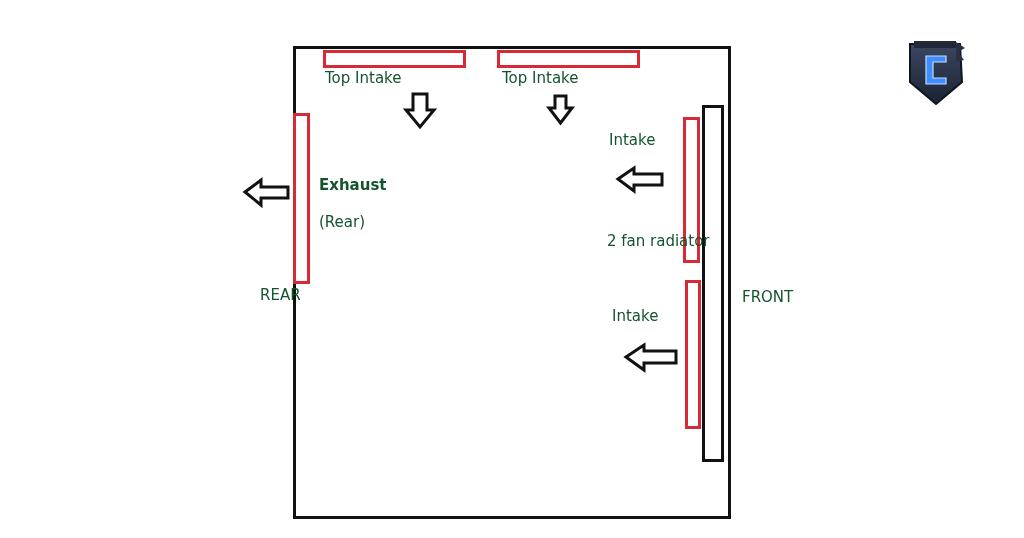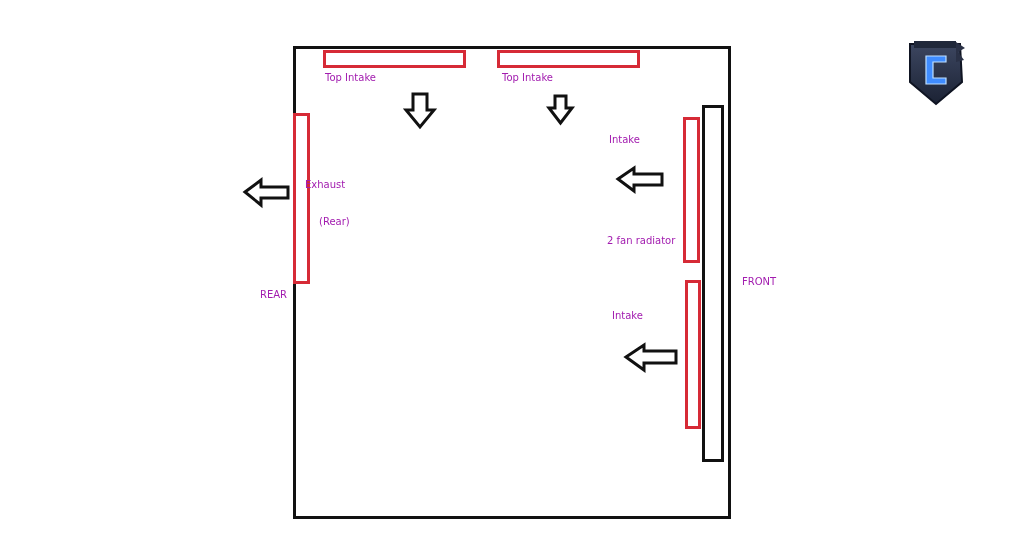--- a/index.html
+++ b/index.html
@@ -1,20 +1,20 @@
 <!DOCTYPE html>
 <html><head>
 <meta charset="utf-8">
 <style>
   html,body{margin:0;padding:0;background:#ffffff;}
   body{width:1024px;height:538px;position:relative;overflow:hidden;font-family:"DejaVu Sans","Liberation Sans",sans-serif;color:#3a3a3a;}
   .abs{position:absolute;}
   .case{left:293px;top:46px;width:432px;height:467px;border:3px solid #111;box-sizing:content-box;}
   .fan{position:absolute;border:3px solid #d62a36;background:#fff;box-sizing:border-box;}
-  .lbl{position:absolute;font-size:10px;line-height:18px;white-space:nowrap;color:#a21caf;}
+  .lbl{position:absolute;font-size:15px;line-height:18px;white-space:nowrap;color:#14532d;}
   .front-panel{position:absolute;left:702px;top:105px;width:22px;height:357px;border:3px solid #111;background:#fff;box-sizing:border-box;}
   svg{position:absolute;overflow:visible;}
 </style>
 </head>
 <body>
 
 <div>
 
   <div class="abs case"></div>
 
@@ -26,33 +26,33 @@
   <div class="lbl" style="left:502px;top:69px;">Top Intake</div>
 
   <svg style="left:404px;top:92px;" width="32" height="38">
     <path d="M9 2 H23 V18 H30 L16 35 L2 18 H9 Z" fill="#fff" stroke="#111" stroke-width="3" stroke-linejoin="miter"></path>
   </svg>
   <svg style="left:547px;top:94px;" width="28" height="32">
     <path d="M8 2 H19 V14 H25 L13.5 29 L2 14 H8 Z" fill="#fff" stroke="#111" stroke-width="3"></path>
   </svg>
 
   <div class="fan" style="left:293px;top:113px;width:17px;height:171px;"></div>
-  <div class="lbl" style="left:305px;top:176px;">Exhaust</div>
+  <div class="lbl" style="left:319px;top:176px;font-weight:bold;">Exhaust</div>
   <div class="lbl" style="left:319px;top:213px;">(Rear)</div>
   <svg style="left:243px;top:177px;" width="48" height="30">
     <path d="M2 15 L18 3 V10 H45 V21 H18 V28 Z" fill="#fff" stroke="#111" stroke-width="3"></path>
   </svg>
   <div class="lbl" style="left:220px;top:286px;margin-left:40px;">REAR</div>
 
   <div class="fan" style="left:683px;top:117px;width:17px;height:146px;"></div>
   <div class="fan" style="left:685px;top:280px;width:16px;height:149px;"></div>
   <div class="lbl" style="left:609px;top:131px;">Intake</div>
   <div class="lbl" style="left:567px;top:232px;margin-left:40px;">2 fan radiator</div>
   <div class="lbl" style="left:612px;top:307px;">Intake</div>
-  <div class="lbl" style="left:742px;top:273px;">FRONT</div>
+  <div class="lbl" style="left:742px;top:288px;">FRONT</div>
 
   <svg style="left:616px;top:166px;" width="50" height="28">
     <path d="M2 13 L18 2 V8 H46 V19 H18 V25 Z" fill="#fff" stroke="#111" stroke-width="3"></path>
   </svg>
   <svg style="left:624px;top:343px;" width="56" height="30">
     <path d="M2 14 L20 2 V8 H52 V20 H20 V27 Z" fill="#fff" stroke="#111" stroke-width="3"></path>
   </svg>
 </div>
 
 <div class="abs" style="left:906px;top:38px;width:60px;height:68px;">

